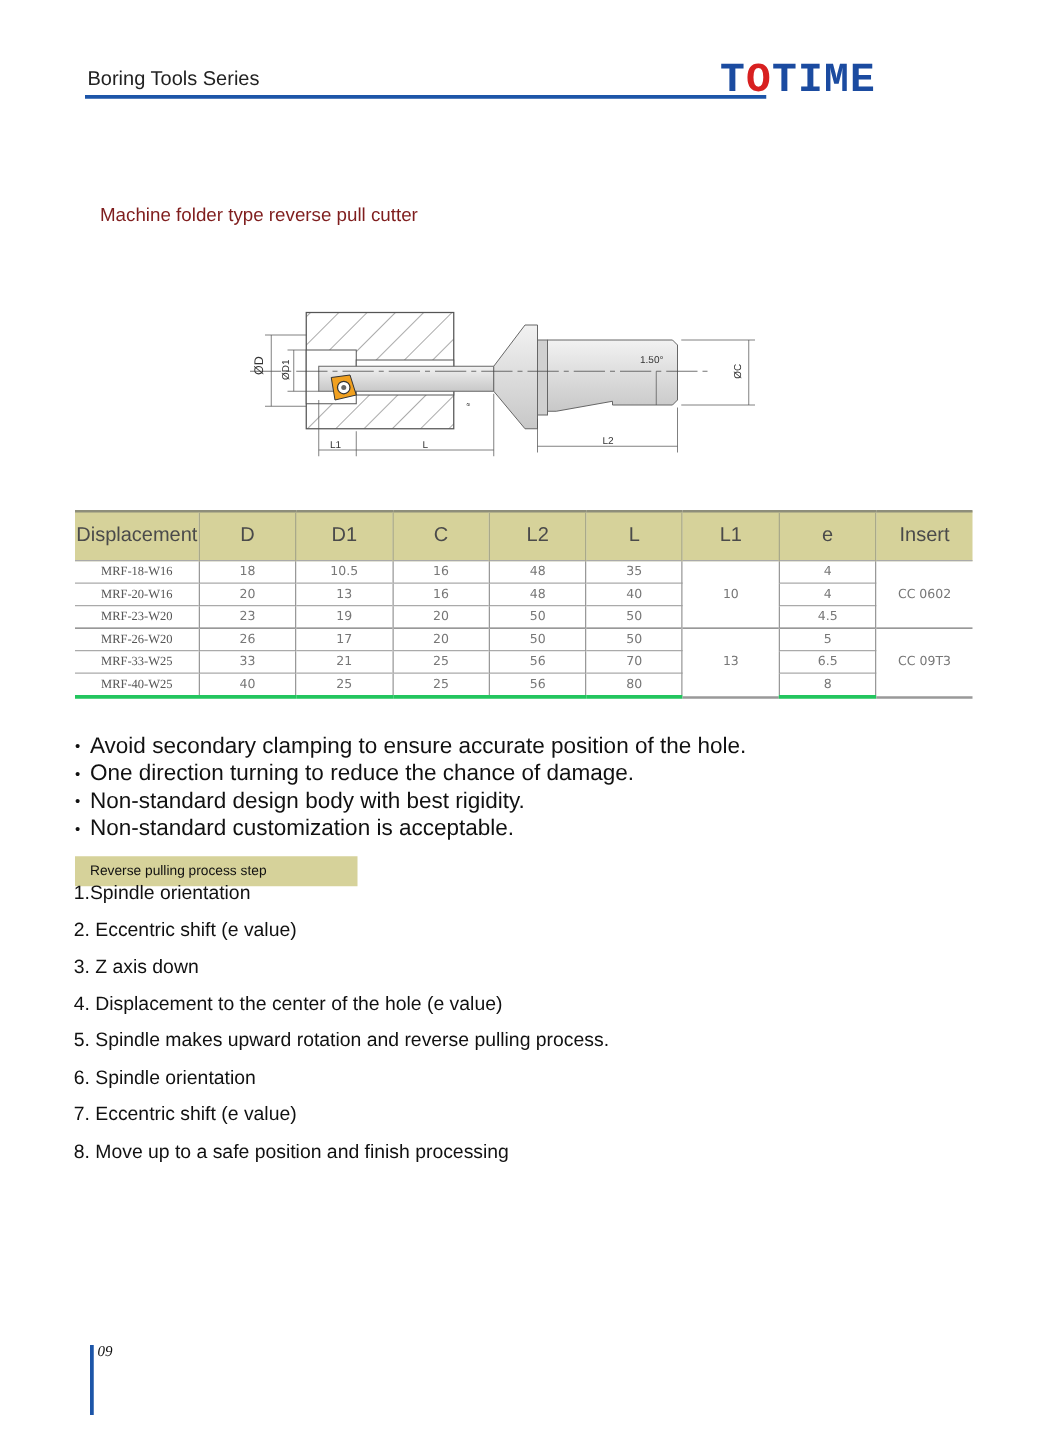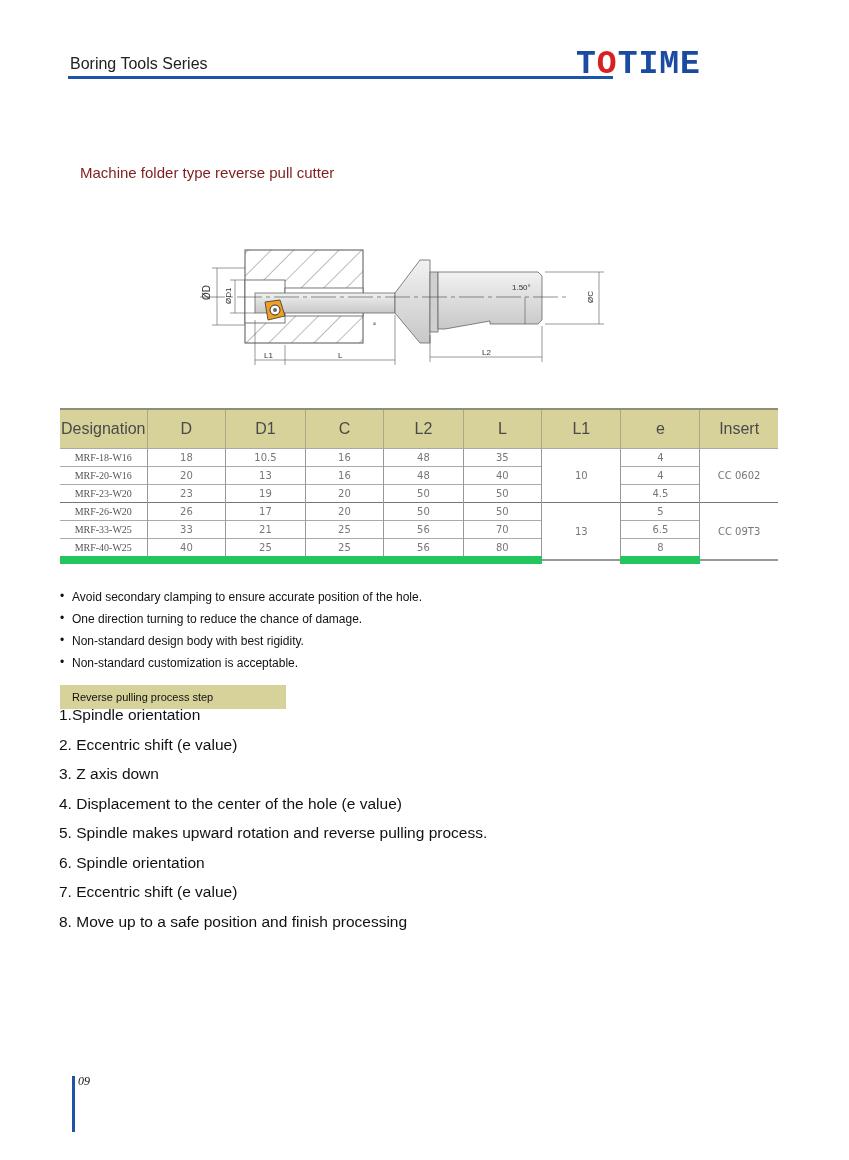--- a/index.html
+++ b/index.html
@@ -13,23 +13,23 @@
   .subtitle { position:absolute; left:80px; top:164px; font-size:15px; color:#7f1d1d; }
   .drawing { position:absolute; left:190px; top:240px; width:430px; height:130px; }
   table.spec { position:absolute; left:60px; top:408px; width:718px; border-collapse:collapse; }
   table.spec th { background:#d6d29a; font-weight:normal; font-size:16px; color:#4a4a4a;
                   height:36px; border-left:1px solid #a9a98a; border-top:2px solid #8e8e7a; }
   table.spec th:first-child { border-left:none; }
   table.spec td { font-family:"DejaVu Sans", sans-serif; font-size:10px; color:#777; text-align:center;
                   height:17px; border-left:1px solid #999; border-top:1px solid #aaa; padding:0; }
   table.spec td:first-child { border-left:none; font-family:Liberation Serif, serif; font-size:10px; color:#555; }
   table.spec tr.groupstart td { border-top:1px solid #777; }
-  table.spec tbody tr:last-child td { border-bottom:8px solid #22c55e; }
+  table.spec tbody tr:last-child td { border-bottom:3px solid #22c55e; }
   table.spec td.merged { border-bottom:2px solid #999; }
-  .bullets { position:absolute; left:60px; top:586px; font-size:12px; color:#111; line-height:21px; }
+  .bullets { position:absolute; left:60px; top:586px; font-size:18px; color:#111; line-height:21px; }
   .bullets div::before { content:"•"; display:inline-block; width:12px; font-size:12px; vertical-align:1px; }
   .steps-heading { position:absolute; left:60px; top:685px; width:226px; height:24px; background:#d6d29a;
                    font-size:11px; line-height:24px; padding-left:12px; box-sizing:border-box; color:#111; }
   .steps { position:absolute; left:59px; top:704px; font-size:15.5px; color:#111; }
   .steps div { height:29.5px; line-height:22px; }
   .page-bar { position:absolute; left:72px; top:1076px; width:3px; height:56px; background:#1c55a8; }
   .page-num { position:absolute; left:78px; top:1074px; font-family:"Liberation Serif", serif; font-style:italic;
               font-weight:normal; font-size:12px; color:#111; }
 </style>
 </head>
@@ -99,21 +99,21 @@
   <text x="74" y="118" font-size="8" fill="#333" font-family="Liberation Sans, sans-serif">L1</text>
   <text x="148" y="118" font-size="8" fill="#333" font-family="Liberation Sans, sans-serif">L</text>
   <text x="292" y="115" font-size="8" fill="#333" font-family="Liberation Sans, sans-serif">L2</text>
   <text x="322" y="50" font-size="8" fill="#333" font-family="Liberation Sans, sans-serif">1.50°</text>
   <text x="186" y="85" font-size="5" fill="#333" transform="rotate(-90 186 85)" font-family="Liberation Sans, sans-serif">e</text>
 </svg>
 
 <table class="spec">
   <thead>
     <tr>
-      <th style="width:80px">Designation</th>
+      <th style="width:80px">Displacement</th>
       <th style="width:80px">D</th>
       <th style="width:80px">D1</th>
       <th style="width:80px">C</th>
       <th style="width:80px">L2</th>
       <th style="width:80px">L</th>
       <th style="width:80px">L1</th>
       <th style="width:80px">e</th>
       <th style="width:78px">Insert</th>
     </tr>
   </thead>

